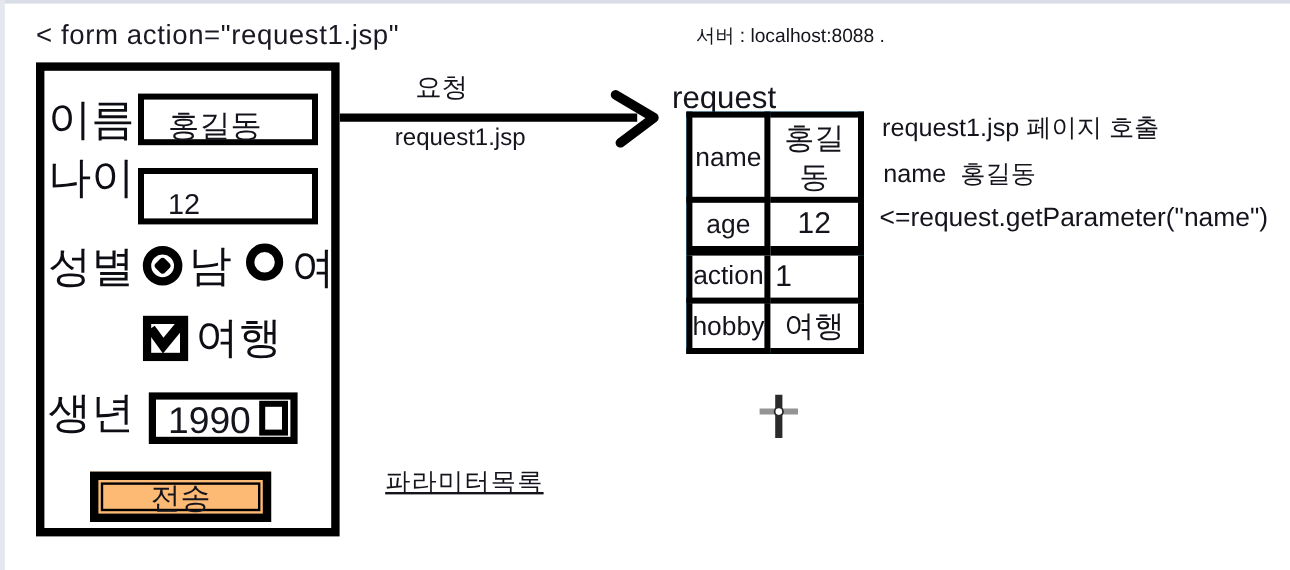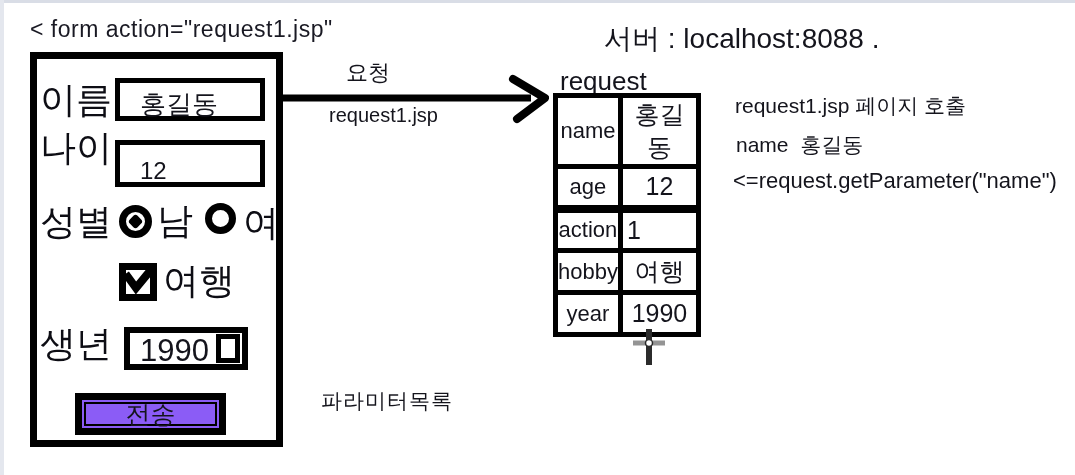--- a/index.html
+++ b/index.html
@@ -20,45 +20,45 @@
   .name-input { left:78px; top:19px; width:150px; height:43px; font-size:26px; padding:4px 0 0 20px; }
   .age-input  { left:78px; top:81px; width:150px; height:47px; font-size:24px; padding:12px 0 0 20px; }
   .year-input { left:87px; top:268px; width:124px; height:43px; border-width:6px; font-size:31px; padding:0 0 0 10px; }
   .year-spin  { position:absolute; right:2px; top:1px; width:24px; height:29px; border:5px solid #000; background:#fff; }
 
   .radio { position:absolute; width:33px; height:33px; border:7px solid #000; border-radius:50%; background:#fff; display:flex; align-items:center; justify-content:center; }
   .radio .dot { width:11px; height:11px; background:#000; border-radius:3px; transform:rotate(45deg); }
 
   .checkbox { position:absolute; left:82px; top:204px; width:38px; height:38px; }
 
-  .submit-btn { position:absolute; left:38px; top:334px; width:151px; height:42px; border:7px solid #000; background:#8b5cf6; padding:2px; }
+  .submit-btn { position:absolute; left:38px; top:334px; width:151px; height:42px; border:7px solid #000; background:#fdba74; padding:2px; }
   .submit-inner { width:100%; height:100%; border:2px solid #000; display:flex; align-items:center; justify-content:center; font-size:25px; }
 
   
   .arrow-svg { position:absolute; left:283px; top:74px; }
   .lbl-yocheong { left:346px; top:58px; font-size:22px; }
   .lbl-reqjsp  { left:329px; top:104px; font-size:20px; }
 
   
   .tbl-title { left:560px; top:66px; font-size:26px; }
-  .req-table { position:absolute; left:553px; top:93px; border-collapse:collapse; background:#0ea5e9; }
+  .req-table { position:absolute; left:572px; top:93px; border-collapse:collapse; background:#0ea5e9; }
   .req-table td { border:5px solid #000; height:42px; text-align:center; vertical-align:middle; background:#fff; }
   .req-table td.k { width:64px; font-size:22px; }
   .req-table td.v { width:78px; font-size:25px; }
   .req-table tr.heavy td { border-top-width:8px; }
   .req-table td.v-left { text-align:left; padding-left:4px; }
 
   .cursor-svg { position:absolute; left:632px; top:327px; }
 
   
-  .server-note { left:604px; top:20px; font-size:28px; }
+  .server-note { left:580px; top:20px; font-size:16px; }
   .note1 { left:735px; top:92px;  font-size:21px; }
   .note2 { left:736px; top:131px; font-size:21px; }
   .note3 { left:733px; top:168px; font-size:22px; }
-  .bottom-note { left:321px; top:387px; font-size:21px; letter-spacing:1px; }
+  .bottom-note { left:321px; top:387px; font-size:21px; letter-spacing:1px;text-decoration:underline; }
 </style>
 </head>
 <body>
 
 <div class="canvas">
   <div class="edge-top"></div>
   <div class="edge-left"></div>
 
   <div class="abs form-code">&lt; form action="request1.jsp"</div>
 
@@ -114,24 +114,20 @@
       <td class="v">12</td>
     </tr>
     <tr class="heavy">
       <td class="k">action</td>
       <td class="v v-left">1</td>
     </tr>
     <tr>
       <td class="k">hobby</td>
       <td class="v">여행</td>
     </tr>
-    <tr>
-      <td class="k">year</td>
-      <td class="v">1990</td>
-    </tr>
   </tbody>
     </table>
 
   <svg class="cursor-svg" width="34" height="42">
     <line x1="17" y1="2" x2="17" y2="38" stroke="#2b2b2b" stroke-width="6"></line>
     <line x1="1" y1="16" x2="33" y2="16" stroke="#949494" stroke-width="5"></line>
     <circle cx="17" cy="16" r="3.5" fill="#fff" stroke="#2b2b2b" stroke-width="1.5"></circle>
   </svg>
 
   <div class="abs server-note">서버 : localhost:8088 .</div>

